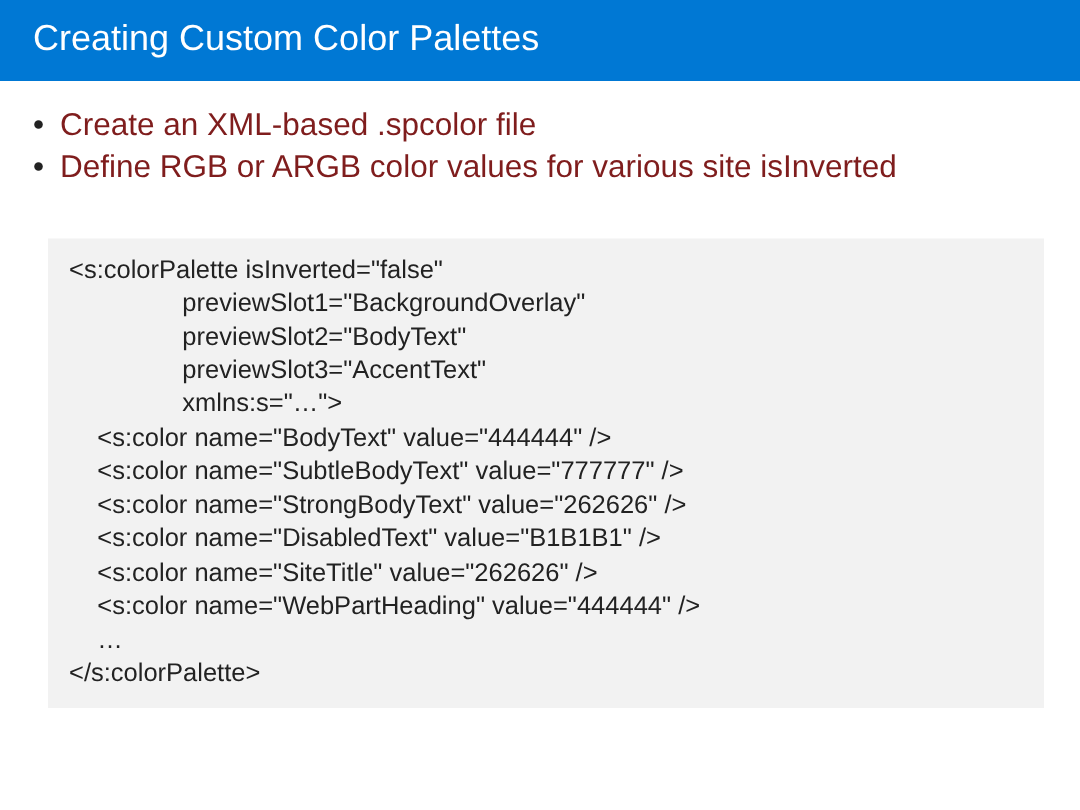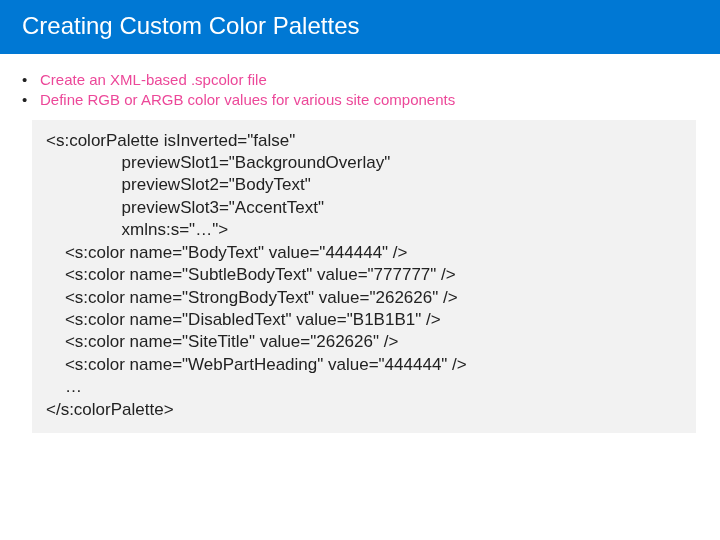--- a/index.html
+++ b/index.html
@@ -15,24 +15,24 @@
     color: #ffffff;
     padding: 12px 20px 14px 22px;
     font-size: 24px;
     font-weight: 300;
   }
   .content {
     padding: 16px 22px 0 22px;
   }
   .bullets {
     list-style: none;
-    font-size: 15px;
+    font-size: 21px;
     line-height: 1.35;
-    color: #ec4899;
-    margin-bottom: 9px;
+    color: #7f1d1d;
+    margin-bottom: 32px;
   }
   .bullets li {
     position: relative;
     padding-left: 18px;
   }
   .bullets li::before {
     content: "•";
     position: absolute;
     left: 0;
     top: 0;
@@ -53,21 +53,21 @@
 </head>
 <body>
 
 <div class="header">
   <span>Creating Custom Color Palettes</span>
 </div>
 
 <div class="content">
   <ul class="bullets">
     <li><span>Create an XML-based .spcolor file</span></li>
-    <li><span>Define RGB or ARGB color values for various site components</span></li>
+    <li><span>Define RGB or ARGB color values for various site isInverted</span></li>
   </ul>
 
   <div class="code-block"><span>&lt;s:colorPalette isInverted="false"</span>
 <span>                previewSlot1="BackgroundOverlay"</span>
 <span>                previewSlot2="BodyText"</span>
 <span>                previewSlot3="AccentText"</span>
 <span>                xmlns:s="…"&gt;</span>
 <span>    &lt;s:color name="BodyText" value="444444" /&gt;</span>
 <span>    &lt;s:color name="SubtleBodyText" value="777777" /&gt;</span>
 <span>    &lt;s:color name="StrongBodyText" value="262626" /&gt;</span>

